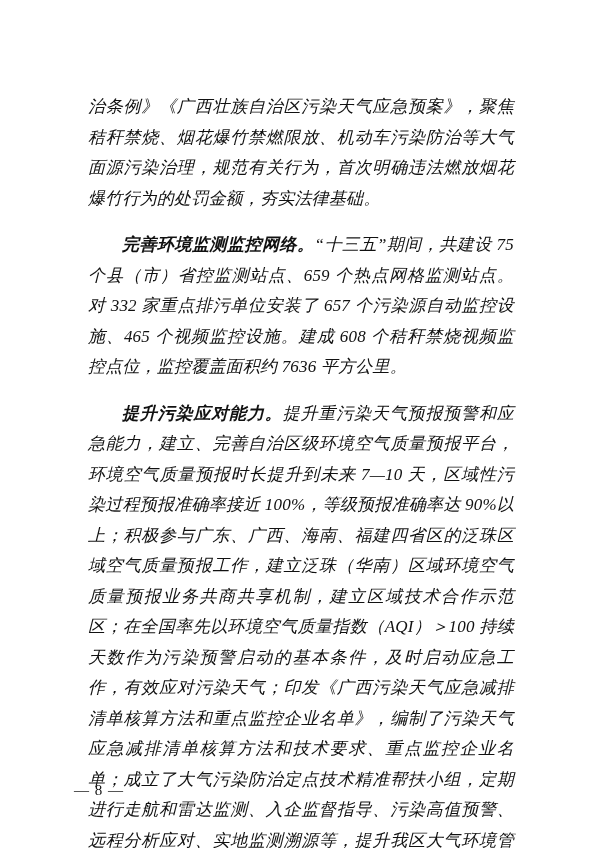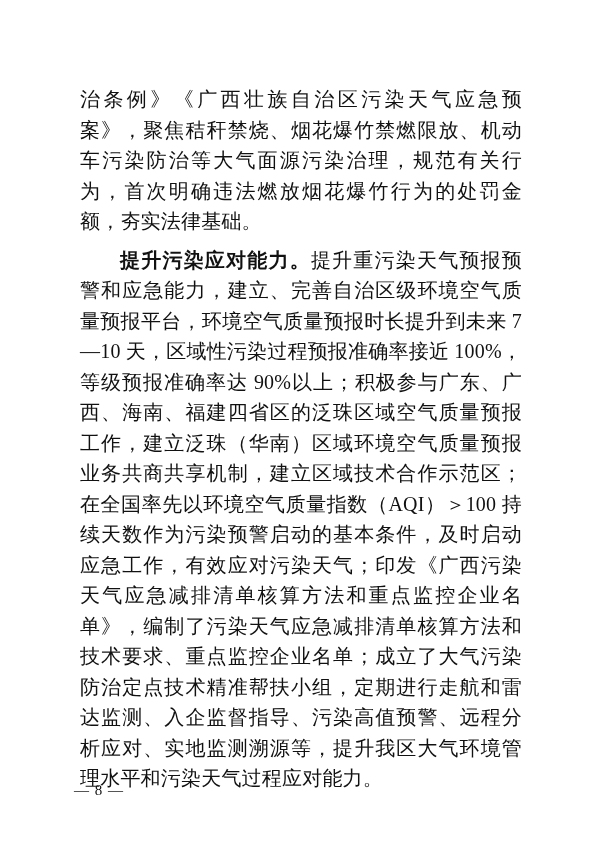--- a/index.html
+++ b/index.html
@@ -20,27 +20,28 @@
     inset: 0;
     background: #ffffff;
   }
   .content {
     position: absolute;
     left: 72px;
     right: 70px;
     top: 76px;
   }
   .para {
-    margin: 8px;
-    font-size: 20px;
+    margin: 16px;
+    font-size: 17px;
     line-height: 30.5px;
     text-align: justify;
     text-justify: inter-ideograph;
     letter-spacing: 0.2px;
     word-break: break-all;
+    font-style: italic;
   }
   .para + .para {
     margin-top: 2px;
   }
   .para.indent {
     text-indent: 2em;
   }
   .lead {
     font-weight: bold;
   }
@@ -54,19 +55,20 @@
   }
 </style>
 </head>
 <body>
 
 <div class="page">
   <div class="content">
 
     <p class="para"><span>治条例》《广西壮族自治区污染天气应急预案》，聚焦秸秆禁烧、烟花爆竹禁燃限放、机动车污染防治等大气面源污染治理，规范有关行为，首次明确违法燃放烟花爆竹行为的处罚金额，夯实法律基础。</span></p>
 
+    <p class="para indent"><span class="lead">完善环境监测监控网络。</span><span>“十三五”期间，共建设 75 个县（市）省控监测站点、659 个热点网格监测站点。对 332 家重点排污单位安装了 657 个污染源自动监控设施、465 个视频监控设施。建成 608 个秸秆禁烧视频监控点位，监控覆盖面积约 7636 平方公里。</span></p>
 
     <p class="para indent"><span class="lead">提升污染应对能力。</span><span>提升重污染天气预报预警和应急能力，建立、完善自治区级环境空气质量预报平台，环境空气质量预报时长提升到未来 7—10 天，区域性污染过程预报准确率接近 100%，等级预报准确率达 90%以上；积极参与广东、广西、海南、福建四省区的泛珠区域空气质量预报工作，建立泛珠（华南）区域环境空气质量预报业务共商共享机制，建立区域技术合作示范区；在全国率先以环境空气质量指数（AQI）＞100 持续天数作为污染预警启动的基本条件，及时启动应急工作，有效应对污染天气；印发《广西污染天气应急减排清单核算方法和重点监控企业名单》，编制了污染天气应急减排清单核算方法和技术要求、重点监控企业名单；成立了大气污染防治定点技术精准帮扶小组，定期进行走航和雷达监测、入企监督指导、污染高值预警、远程分析应对、实地监测溯源等，提升我区大气环境管理水平和污染天气过程应对能力。</span></p>
 
   </div>
 
   <div class="page-number">— 8 —</div>
 </div>
 
 </body></html>

